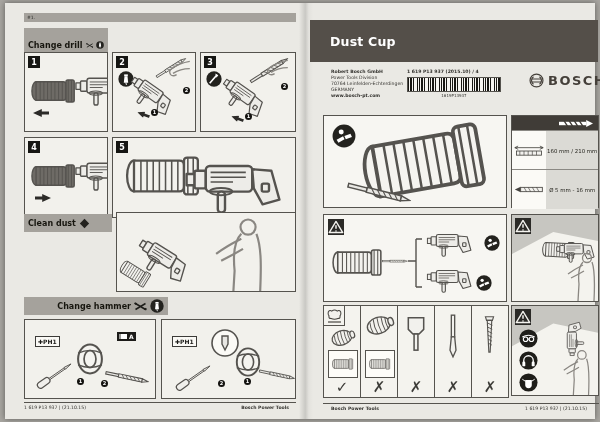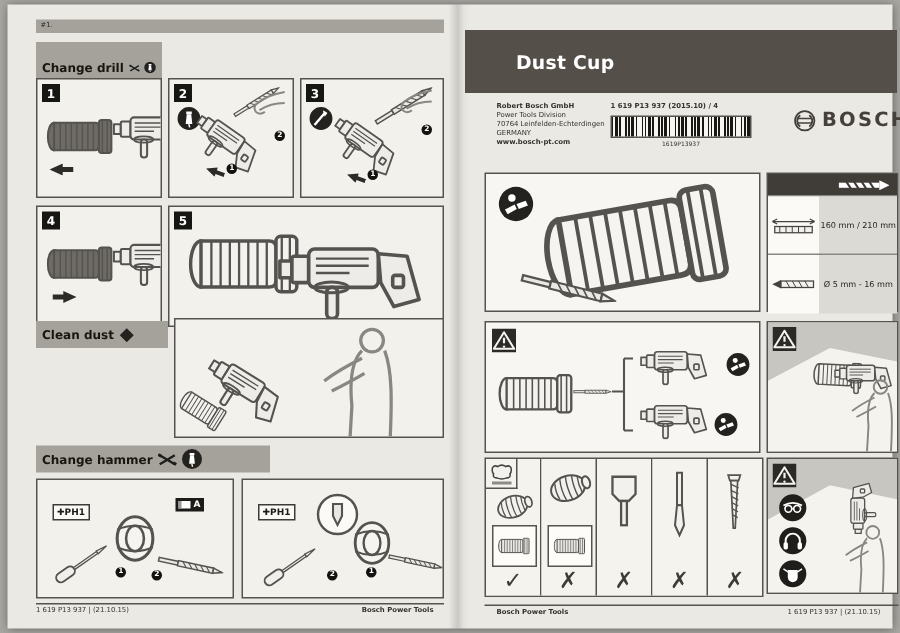--- a/index.html
+++ b/index.html
@@ -8,21 +8,21 @@
   .fold{position:absolute;left:294px;top:0;width:14px;height:100%;background:linear-gradient(90deg,rgba(0,0,0,0) 0%,rgba(0,0,0,.14) 45%,rgba(0,0,0,.03) 70%,rgba(0,0,0,0) 100%);}
   .abs{position:absolute;box-sizing:border-box;}
   .panel{position:absolute;border:1px solid #55534e;background:#f2f1ec;box-sizing:border-box;overflow:hidden;}
   .ghdr{position:absolute;background:#a5a29c;display:flex;align-items:center;gap:3px;padding:0 4px;box-sizing:border-box;color:#17160f;font-weight:bold;font-size:8px;white-space:nowrap;}
   .topbar{position:absolute;background:#a5a29c;color:#2a2a26;font-size:4.5px;line-height:9px;padding-left:3px;box-sizing:border-box;}
   .stepno{position:absolute;top:3px;left:3px;width:12px;height:12px;background:#161613;color:#fff;font-size:8px;font-weight:bold;display:flex;align-items:center;justify-content:center;}
   .mk{position:absolute;width:7px;height:7px;border-radius:50%;background:#13120f;color:#fff;font-size:5px;line-height:7px;text-align:center;font-weight:bold;}
   .phbox{position:absolute;border:1px solid #3c3b38;background:#faf9f5;font-size:6px;font-weight:bold;color:#1c1b18;padding:1px 2px;line-height:7px;white-space:nowrap;}
   .refbox{position:absolute;background:#1c1b18;color:#fff;font-size:6px;font-weight:bold;padding:1px 2px;display:flex;align-items:center;gap:2px;line-height:7px;}
   .bookic{display:inline-block;width:6px;height:5px;background:#fff;border-left:2px solid #9a9a96;}
-  .rhdr{position:absolute;background:#544f49;color:#fff;display:flex;align-items:center;padding-left:34px;box-sizing:border-box;}
+  .rhdr{position:absolute;background:#544f49;color:#fff;display:flex;align-items:center;padding-left:20px;box-sizing:border-box;}
   .rhdr .tb{font-weight:bold;font-size:12.5px;letter-spacing:.2px;}
   .rhdr .tl{font-weight:normal;font-size:12.5px;color:#e4e2de;margin-left:4px;}
   .addr{position:absolute;font-size:4.6px;line-height:6px;color:#33322e;}
   .addr .b{font-weight:bold;}
   .pnum{position:absolute;font-size:4.6px;color:#33322e;white-space:nowrap;}
   .barcode{position:absolute;background:repeating-linear-gradient(90deg,#181713 0 1px,#f6f5f1 1px 2px,#181713 2px 4px,#f6f5f1 4px 5px,#181713 5px 6px,#f6f5f1 6px 9px,#181713 9px 10px,#f6f5f1 10px 11px);border:1px solid #55534e;}
   .bccap{position:absolute;font-size:4px;color:#33322e;text-align:center;}
   .logo{position:absolute;display:flex;align-items:center;gap:4px;color:#45403a;}
   .logo .bt{font-weight:bold;font-size:13px;letter-spacing:1.5px;}
   .spec-col{position:absolute;border:1px solid #55534e;background:#fbfaf6;box-sizing:border-box;}
@@ -311,21 +311,21 @@
         <use href="#s-person"></use>
       </svg>
     <svg class="ill" style="left:18px;top:28px;transform:rotate(32deg);" width="60" height="37" viewBox="0 0 130 80">
         <use href="#s-drill"></use>
       </svg>
     <svg class="ill" style="left:2px;top:52px;transform:rotate(32deg);color:#f3f2ee;" width="32" height="17" viewBox="0 0 100 52">
         <use href="#s-cup"></use>
       </svg>
   </div>
 
-  <div class="ghdr" style="left:19px;top:294px;width:156px;height:18px;">
+  <div class="ghdr" style="left:19px;top:294px;width:144px;height:18px;justify-content:flex-end;">
     <span>Change hammer</span>
     <svg width="13" height="9" viewBox="0 0 26 18">
         <use href="#s-xbits"></use>
       </svg>
     <svg width="14" height="14" viewBox="0 0 26 26">
         <use href="#s-grease"></use>
       </svg>
   </div>
 
   <div class="panel" style="left:19px;top:316px;width:132px;height:80px;">

